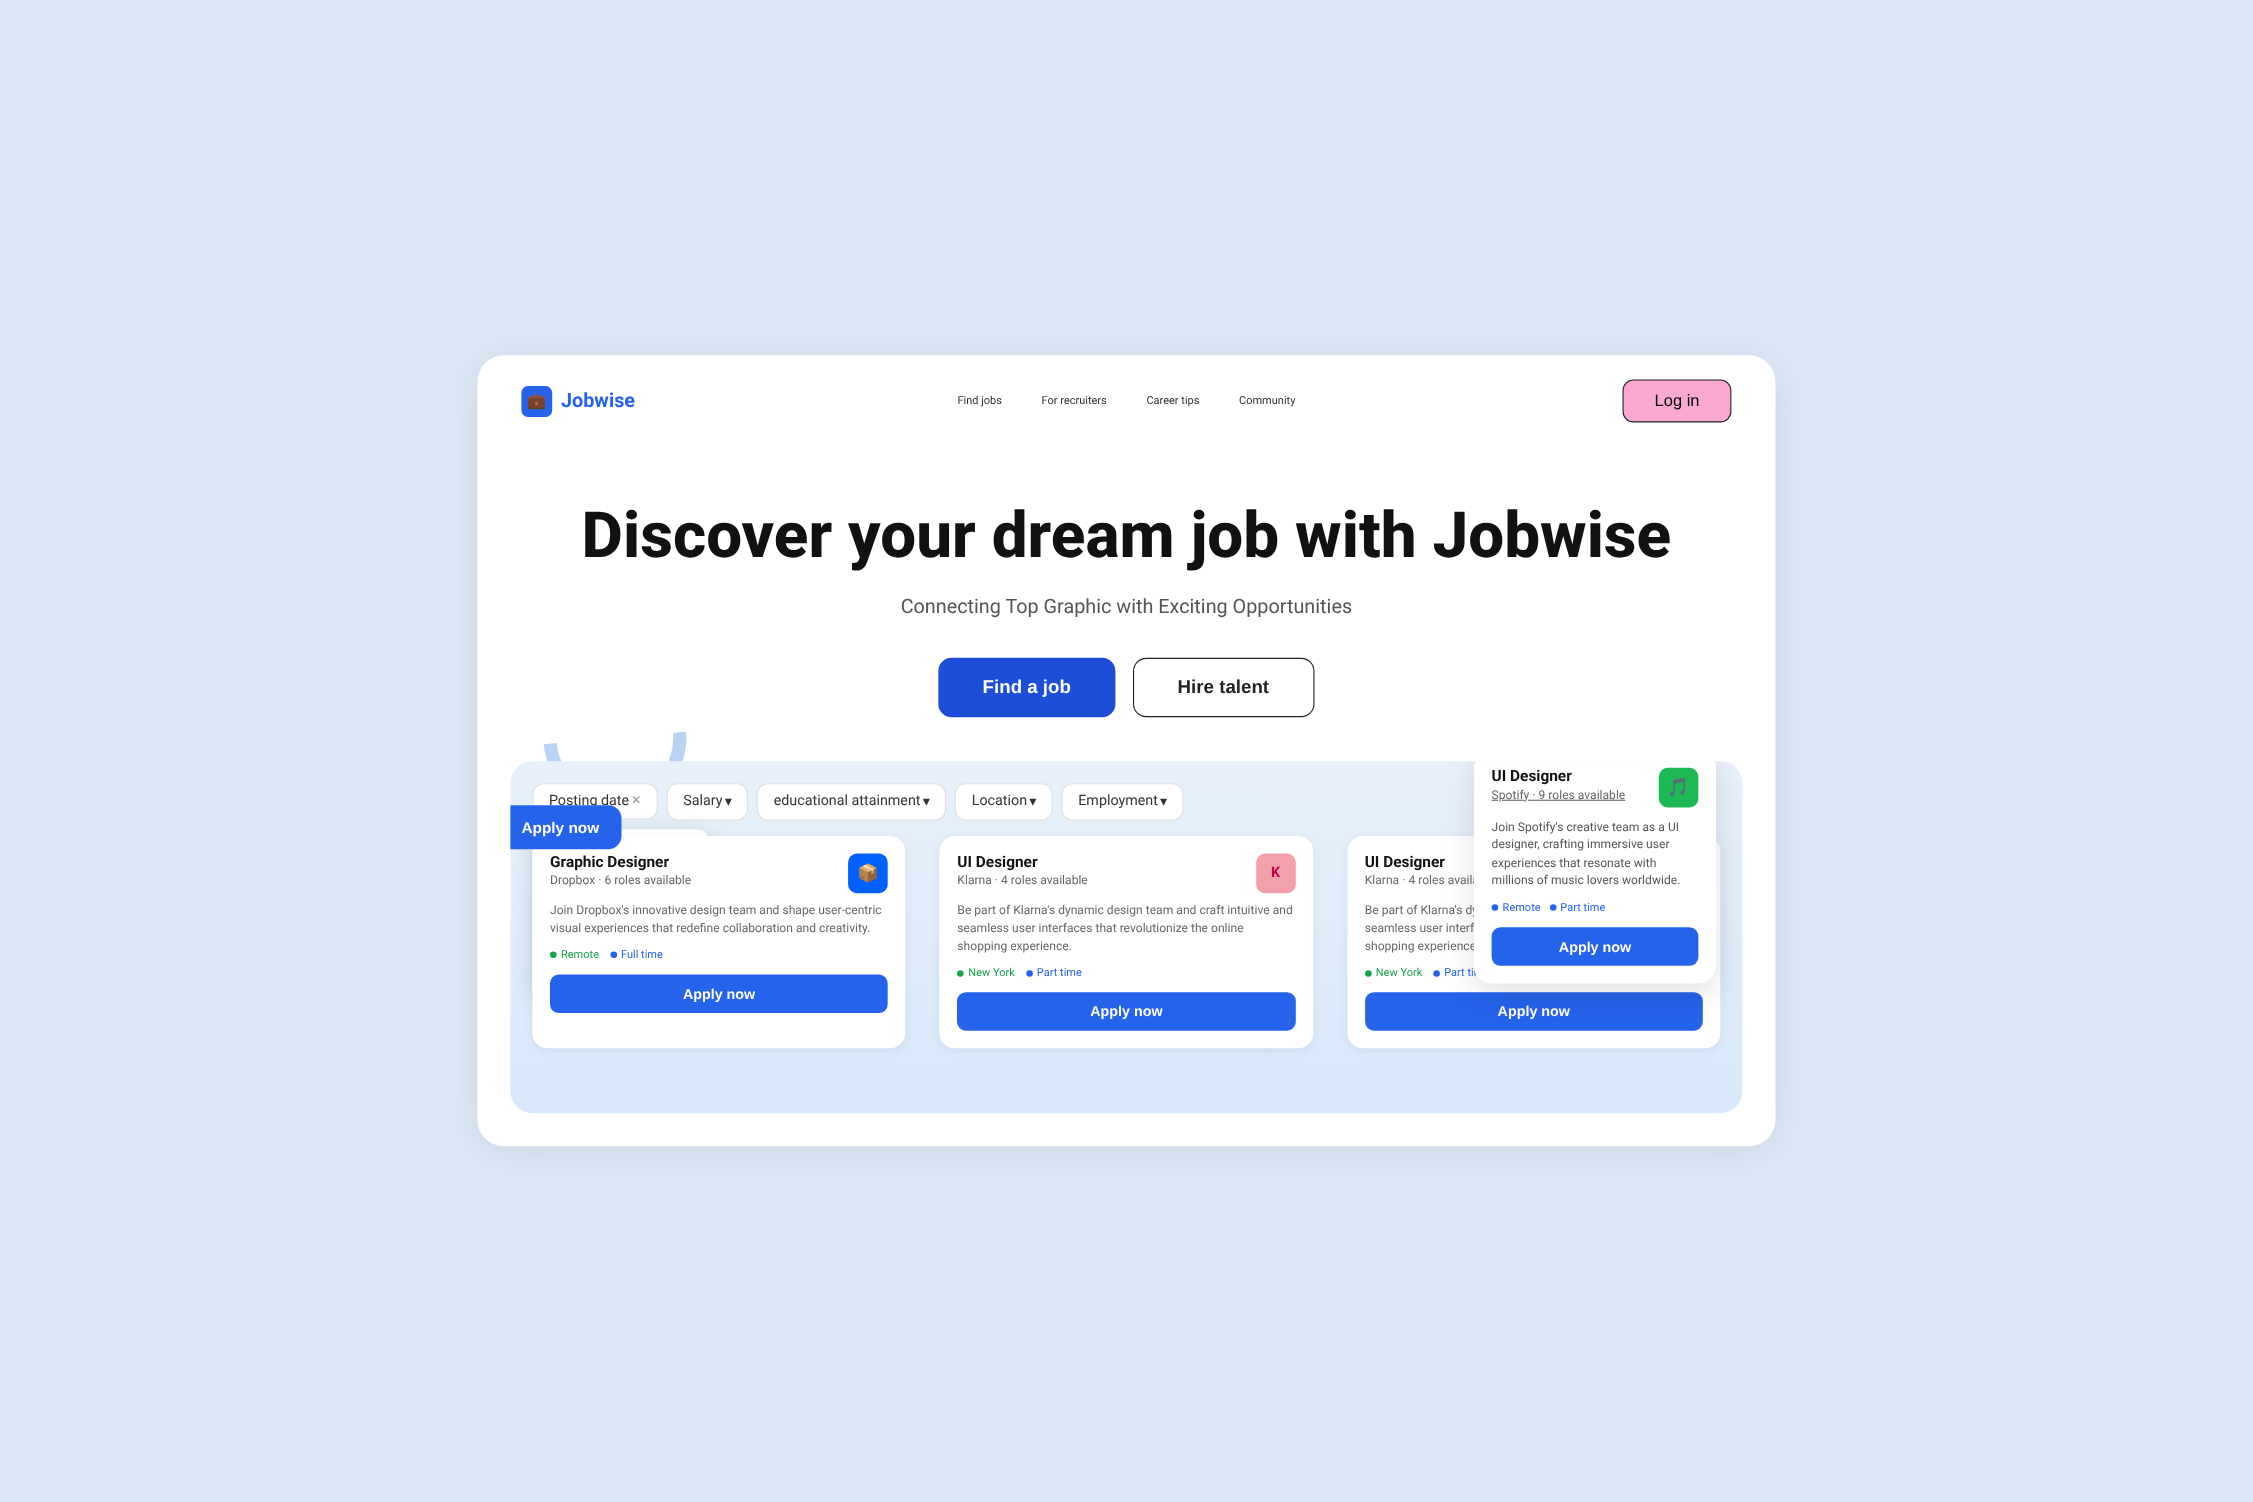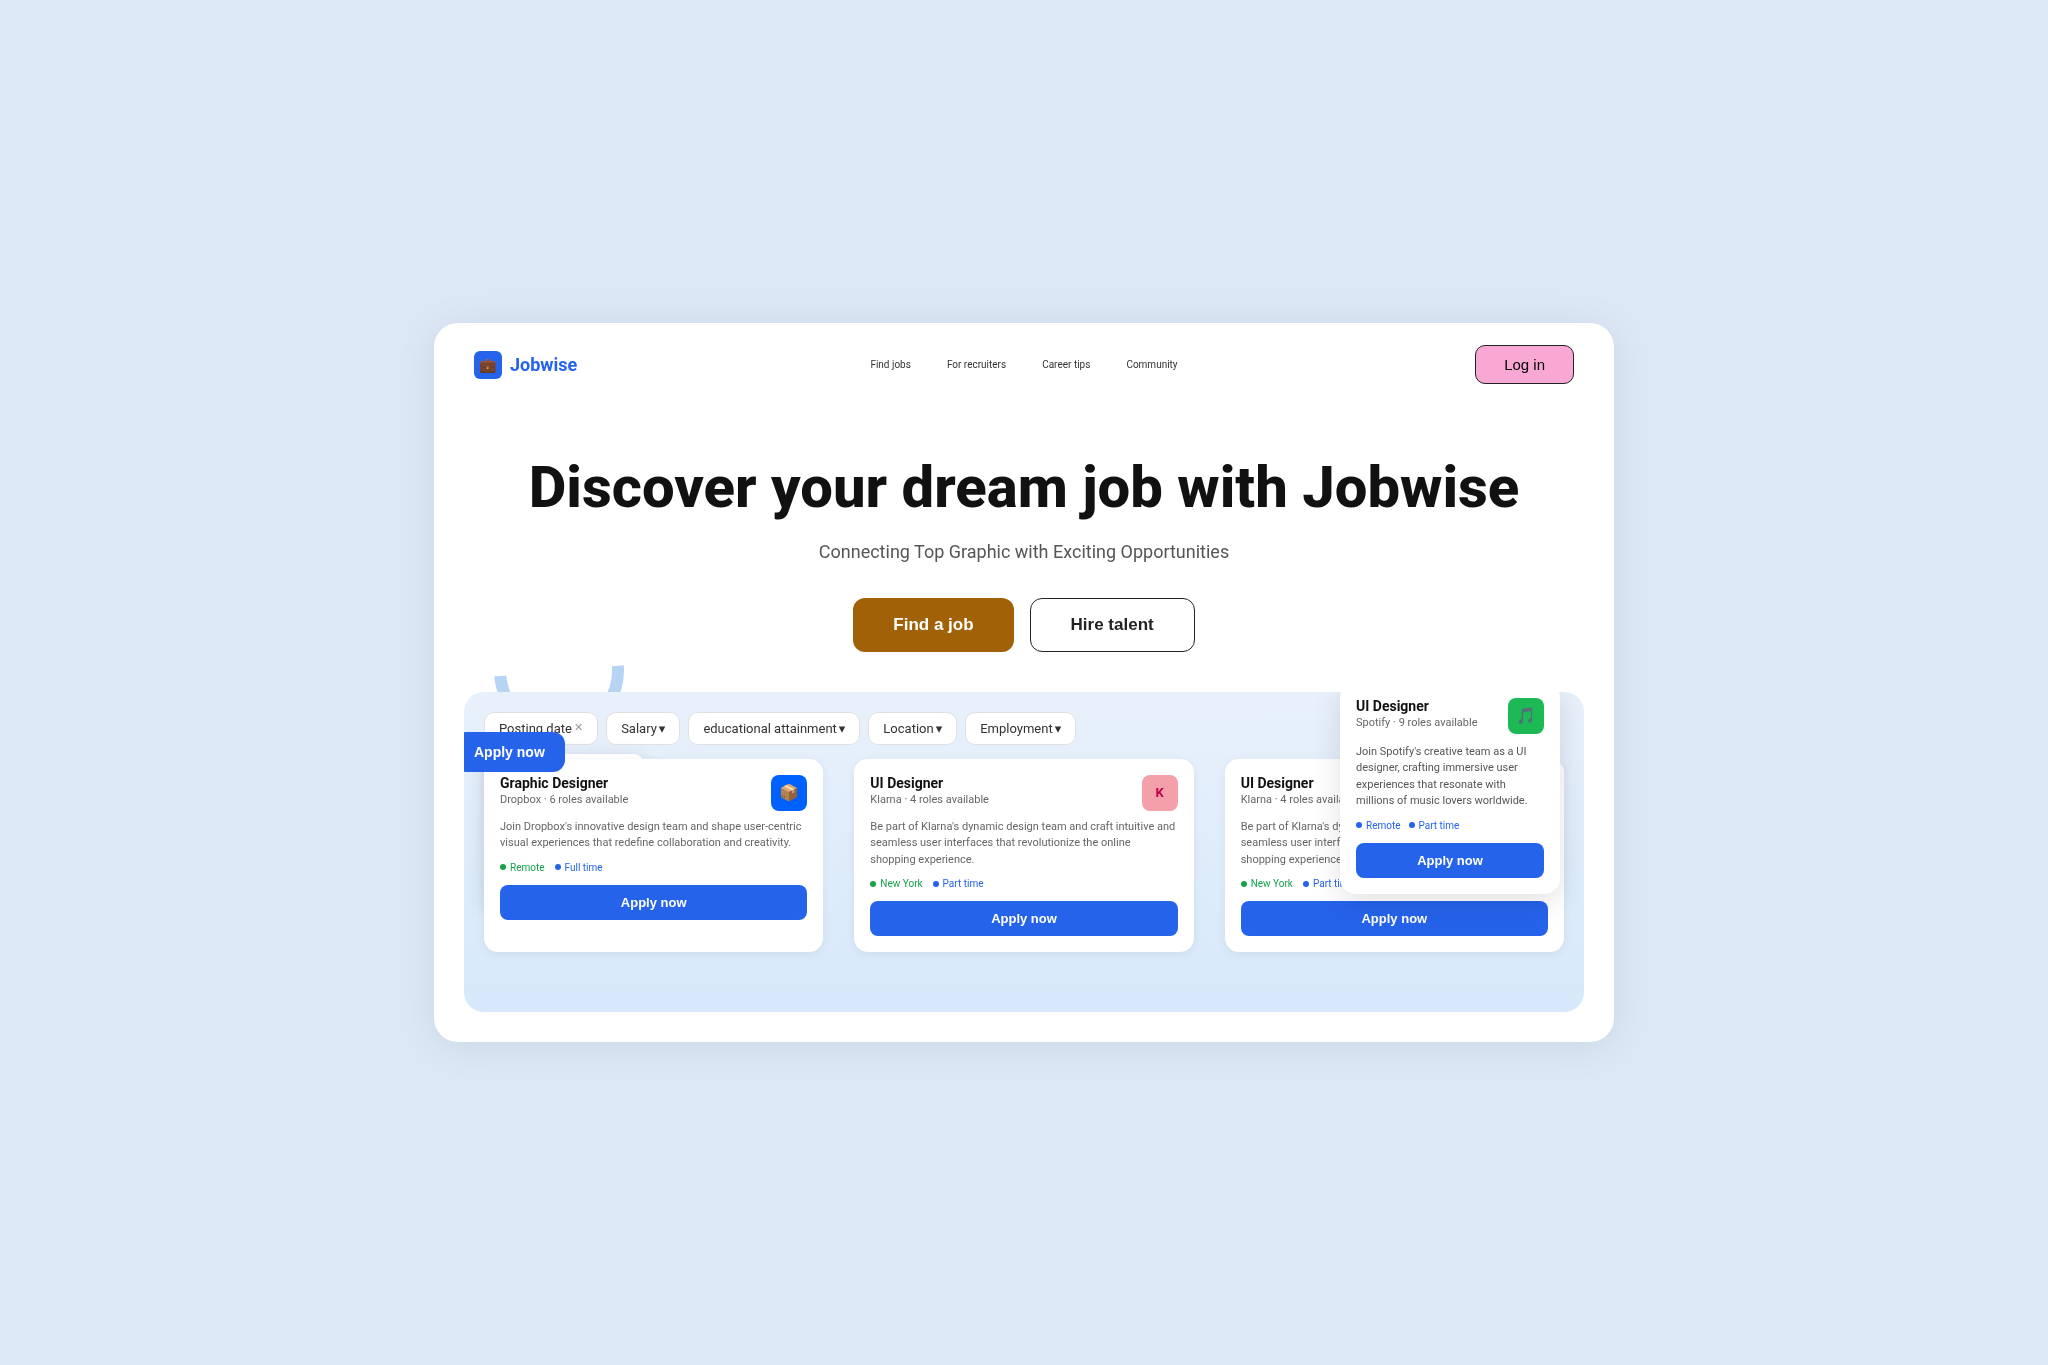--- a/index.html
+++ b/index.html
@@ -89,21 +89,21 @@
       color: #555;
       margin-bottom: 36px;
     }
     .hero-buttons {
       display: flex;
       justify-content: center;
       gap: 16px;
       margin-bottom: 40px;
     }
     .btn-primary {
-      background: #a16207;
+      background: #1d4ed8;
       color: #fff;
       border: none;
       border-radius: 12px;
       padding: 16px 40px;
       font-size: 17px;
       font-weight: 600;
       cursor: pointer;
     }
     .btn-outline {
       background: #fff;
@@ -180,21 +180,21 @@
       box-shadow: 0 8px 30px rgba(0,0,0,0.12);
       z-index: 20;
     }
     .floating-card-header {
       display: flex;
       align-items: flex-start;
       justify-content: space-between;
       margin-bottom: 10px;
     }
     .floating-card-title { font-weight: 700; font-size: 14px; color: #111; }
-    .floating-card-sub { font-size: 11px; color: #666; margin-top: 2px; }
+    .floating-card-sub { font-size: 11px; color: #666; margin-top: 2px; text-decoration: underline; }
     .company-icon {
       width: 36px; height: 36px;
       border-radius: 8px;
       display: flex; align-items: center; justify-content: center;
       font-size: 16px;
       color: #fff;
       flex-shrink: 0;
     }
     .spotify-green { background: #1db954; }
     .dropbox-blue { background: #0061ff; }

